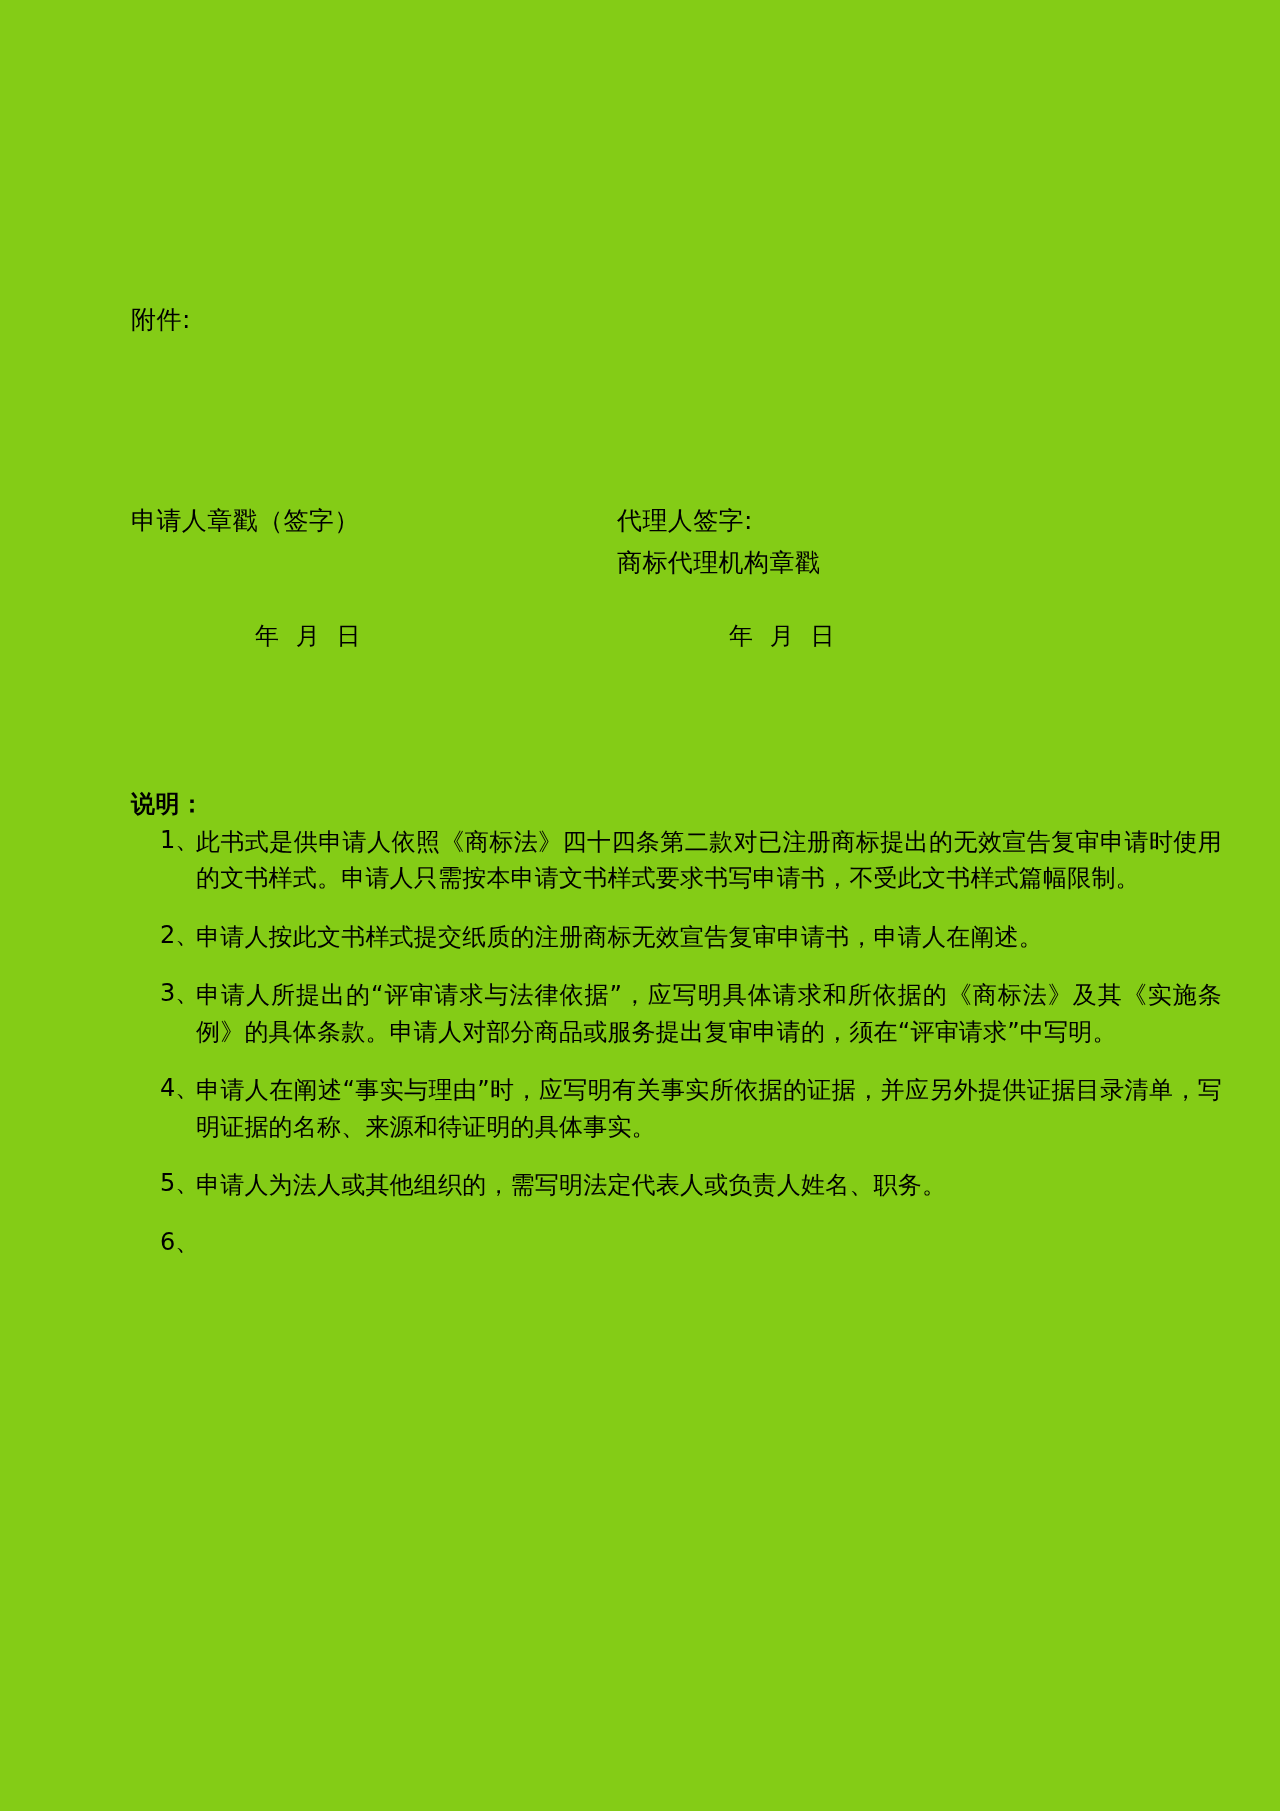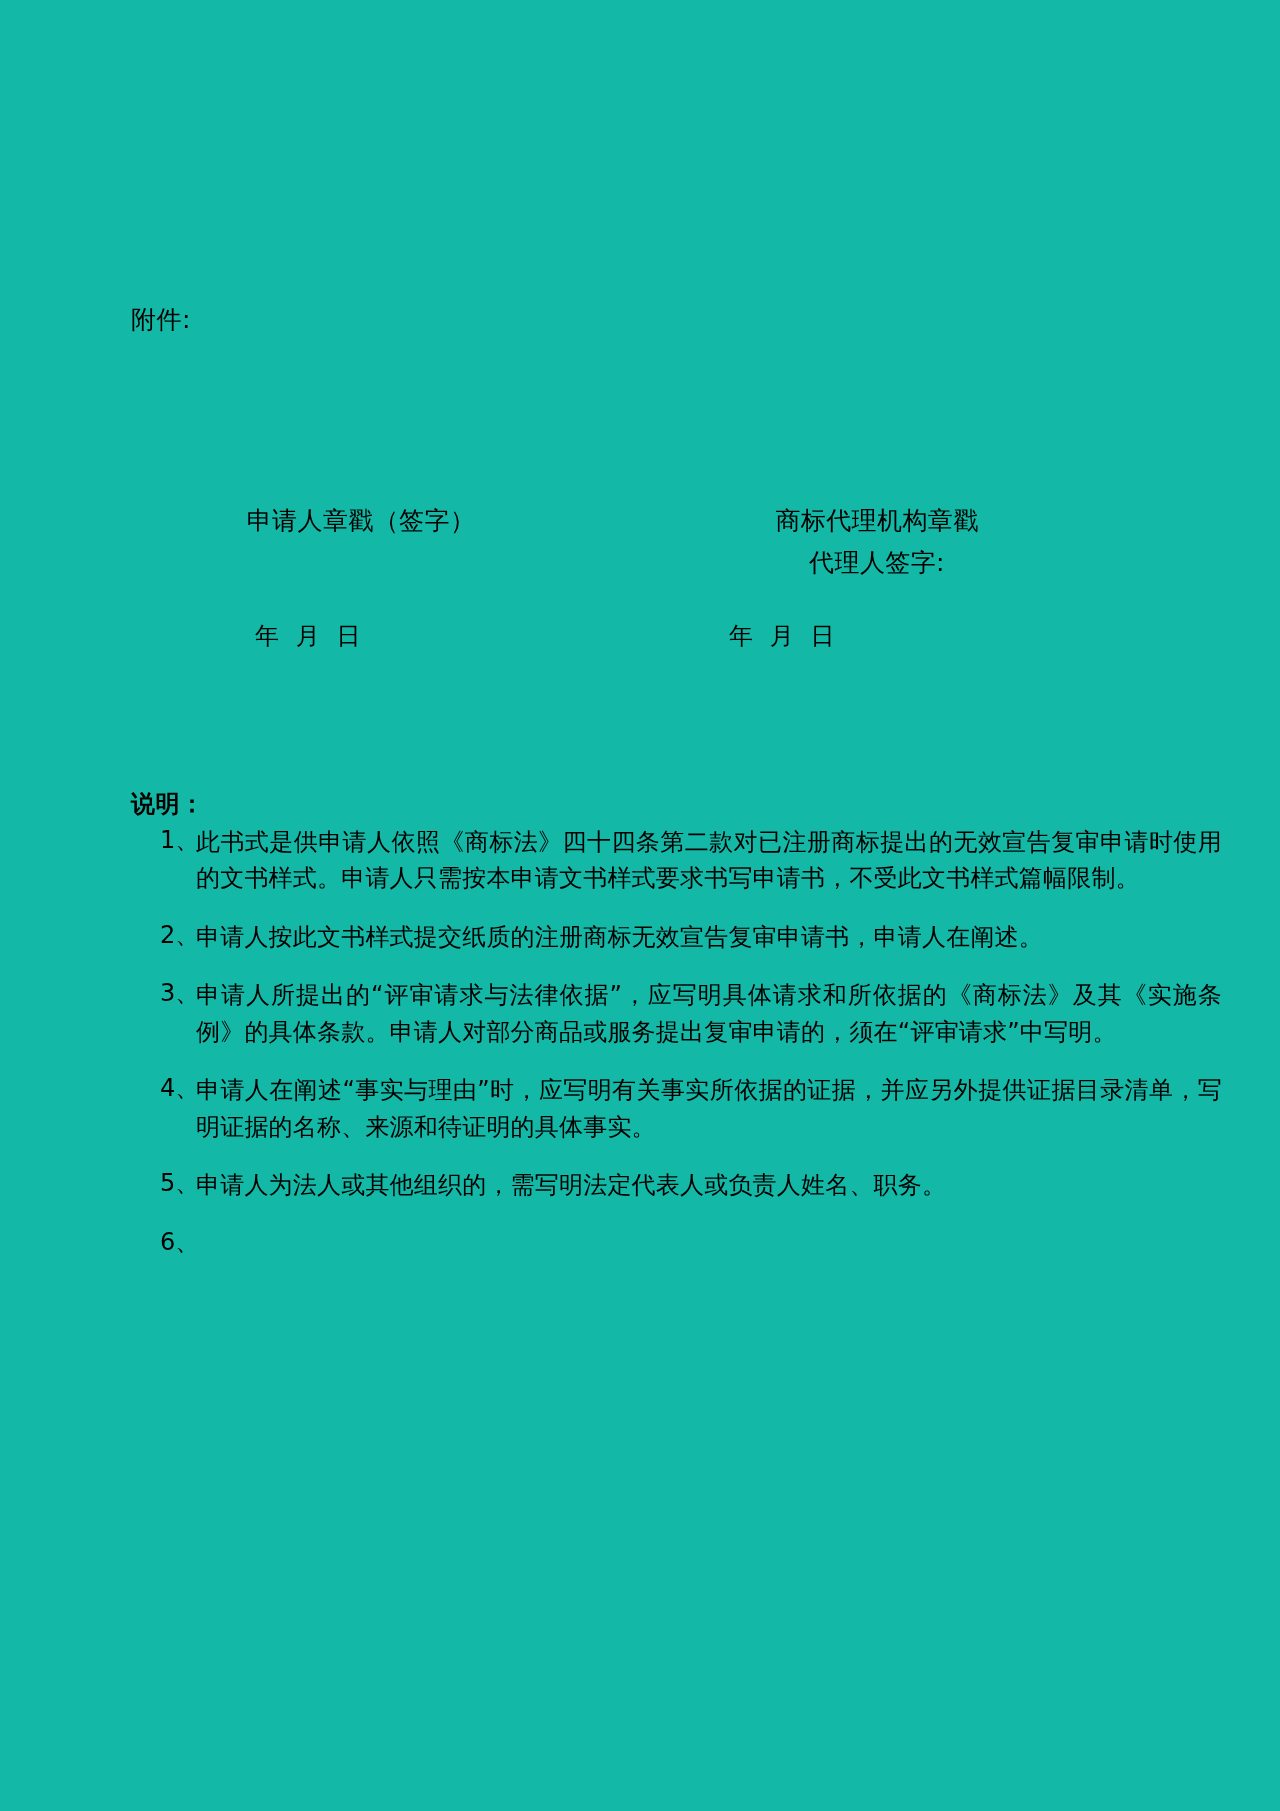--- a/index.html
+++ b/index.html
@@ -8,21 +8,21 @@
     background: #ffffff;
   }
   body {
     font-family: "DejaVu Sans", "Liberation Sans", sans-serif;
     color: #000000;
   }
   .page {
     position: relative;
     width: 1280px;
     height: 1811px;
-    background: #14b8a6;
+    background: #84cc16;
     overflow: hidden;
   }
 
   
   .attachment-label {
     position: absolute;
     left: 131px;
     top: 303px;
     font-size: 25px;
     line-height: 1.35;
@@ -30,21 +30,20 @@
     white-space: pre;
   }
 
   
   .sign-block {
     position: absolute;
     left: 0;
     top: 500px;
     width: 1280px;
     height: 170px;
-    text-align: center;
   }
   .sign-col-left {
     position: absolute;
     left: 131px;
     top: 0;
     width: 460px;
   }
   .sign-col-right {
     position: absolute;
     left: 617px;
@@ -136,22 +135,22 @@
 
 <div class="page">
 
   <div class="attachment-label">附件:</div>
 
   <div class="sign-block">
     <div class="sign-col-left">
       <div class="sign-line">申请人章戳（签字）</div>
     </div>
     <div class="sign-col-right">
+      <div class="sign-line">代理人签字:</div>
       <div class="sign-line">商标代理机构章戳</div>
-      <div class="sign-line">代理人签字:</div>
     </div>
   </div>
 
   <div class="date-row">
     <div class="date-left">
       <span class="date-text">年  月  日</span>
     </div>
     <div class="date-right">
       <span class="date-text">年  月  日</span>
     </div>

